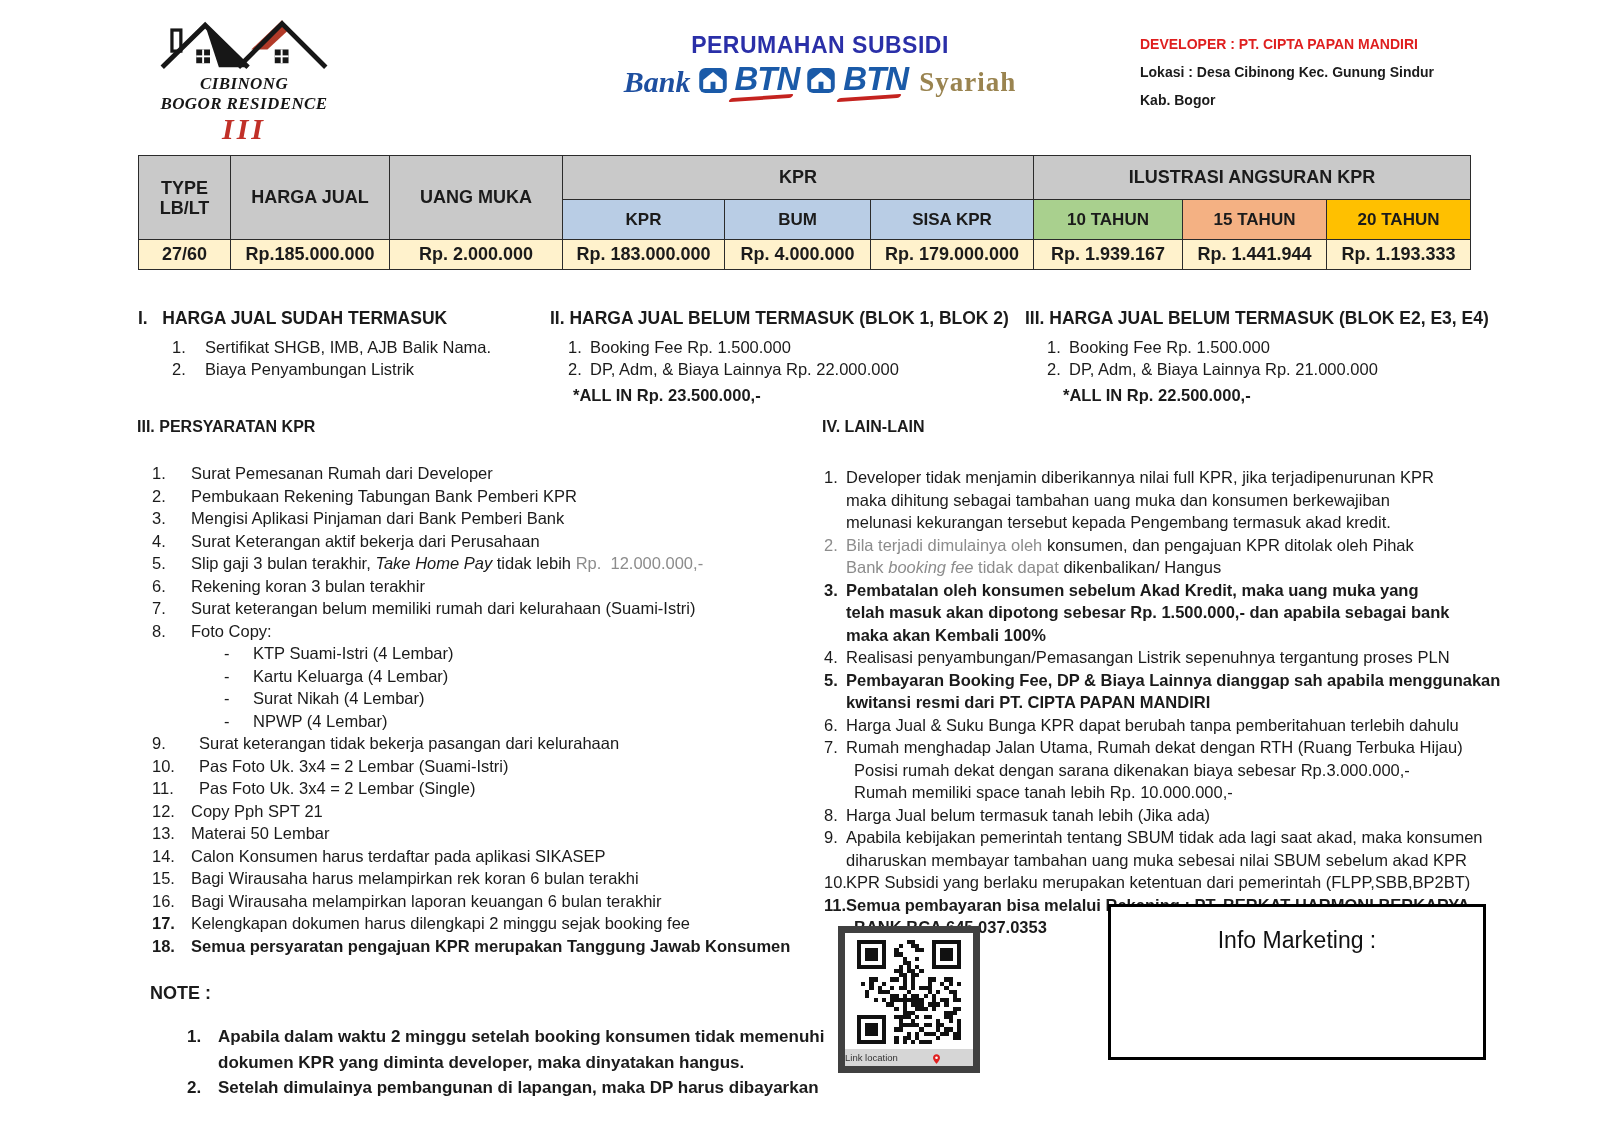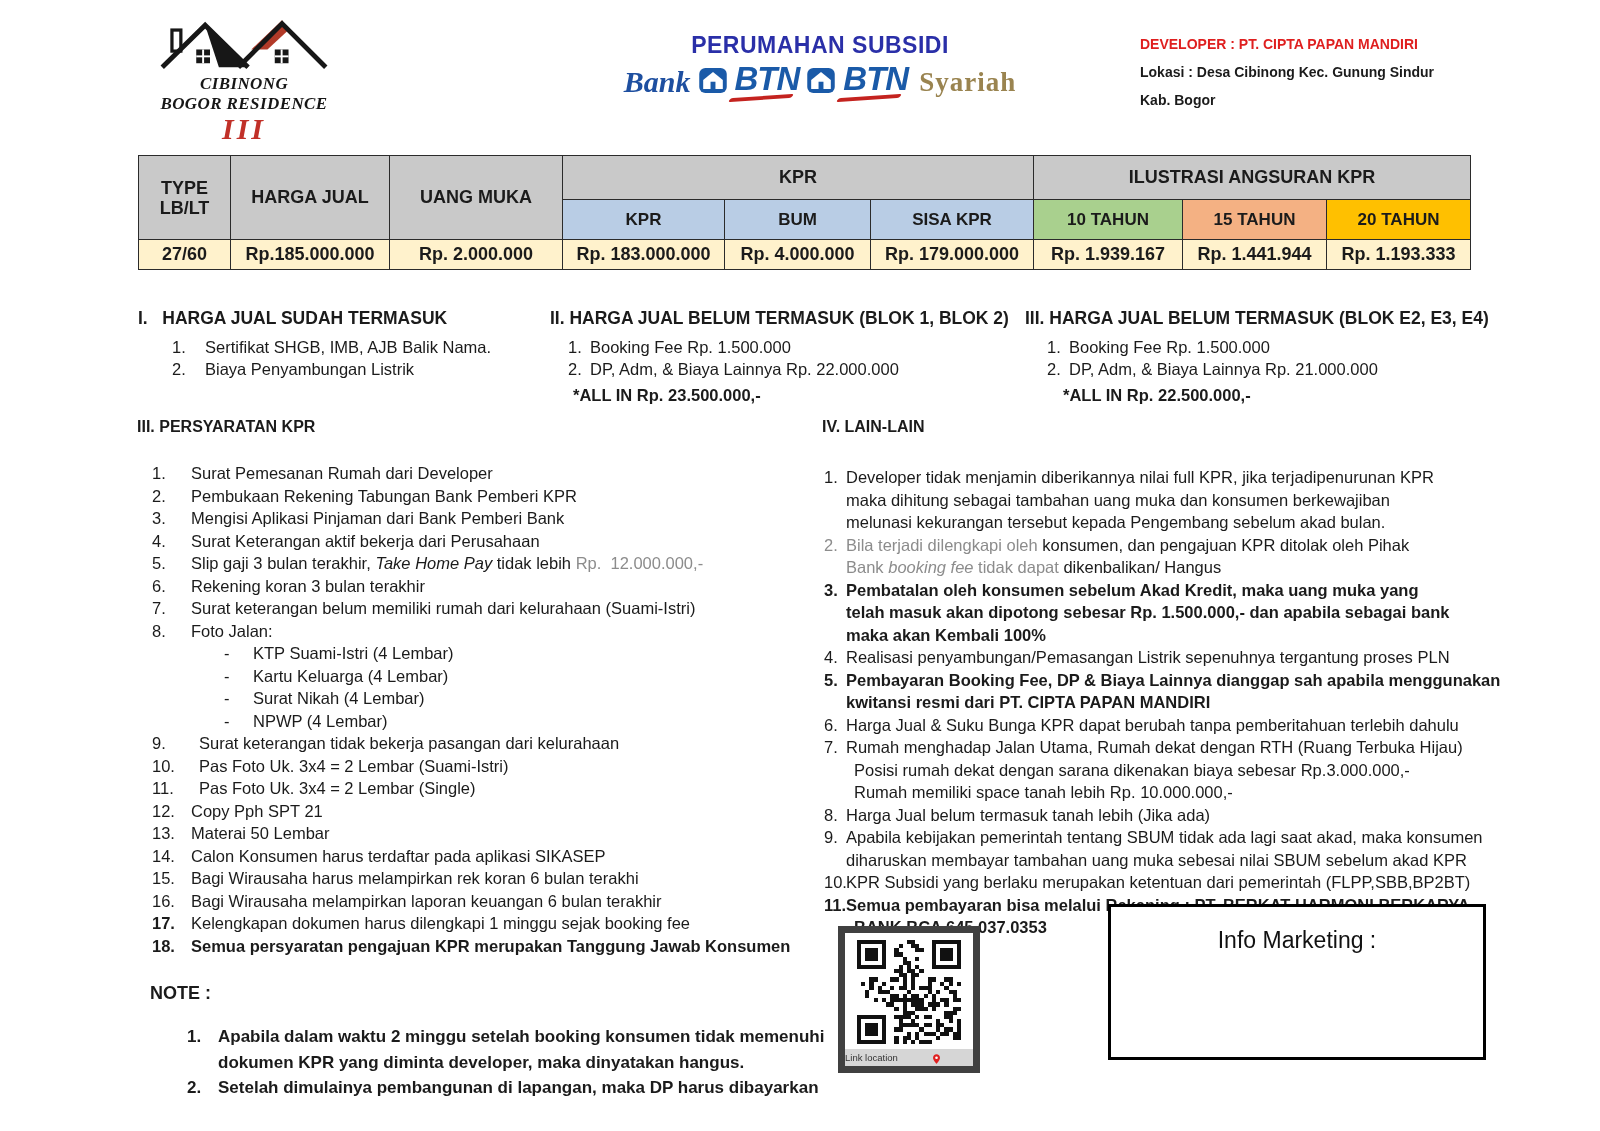--- a/index.html
+++ b/index.html
@@ -258,21 +258,21 @@
       </div>
       <div class="li">
         <span class="num" style="width: 39px;">7.</span>
         <div class="body">
           <div class="line">Surat keterangan belum memiliki rumah dari kelurahaan (Suami-Istri)</div>
         </div>
       </div>
       <div class="li">
         <span class="num" style="width: 39px;">8.</span>
         <div class="body">
-          <div class="line">Foto Jalan:</div>
+          <div class="line">Foto Copy:</div>
           <div class="line dashline"><span class="dashmark">-</span><span>KTP Suami-Istri (4 Lembar)</span></div>
           <div class="line dashline"><span class="dashmark">-</span><span>Kartu Keluarga (4 Lembar)</span></div>
           <div class="line dashline"><span class="dashmark">-</span><span>Surat Nikah (4 Lembar)</span></div>
           <div class="line dashline"><span class="dashmark">-</span><span>NPWP (4 Lembar)</span></div>
         </div>
       </div>
       <div class="li">
         <span class="num" style="width: 39px;">9.</span>
         <div class="body">
           <div class="line ind">Surat keterangan tidak bekerja pasangan dari kelurahaan</div>
@@ -316,45 +316,45 @@
       </div>
       <div class="li">
         <span class="num" style="width: 39px;">16.</span>
         <div class="body">
           <div class="line">Bagi Wirausaha melampirkan laporan keuangan 6 bulan terakhir</div>
         </div>
       </div>
       <div class="li">
         <span class="num" style="width: 39px; font-weight: bold;">17.</span>
         <div class="body">
-          <div class="line">Kelengkapan dokumen harus dilengkapi 1 minggu sejak booking fee</div>
+          <div class="line">Kelengkapan dokumen harus dilengkapi 2 minggu sejak booking fee</div>
         </div>
       </div>
       <div class="li bold">
         <span class="num" style="width: 39px;">18.</span>
         <div class="body">
           <div class="line">Semua persyaratan pengajuan KPR merupakan Tanggung Jawab Konsumen</div>
         </div>
       </div>
     </div>
 
   <div class="abs bighead" style="left:822px;top:418px;">IV. LAIN-LAIN</div>
   <div class="abs list" id="lain-list" style="left:824px;top:466px;width:680px;">
       <div class="li">
         <span class="num" style="width: 22px;">1.</span>
         <div class="body">
           <div class="line">Developer tidak menjamin diberikannya nilai full KPR, jika terjadipenurunan KPR</div>
           <div class="line">maka dihitung sebagai tambahan uang muka dan konsumen berkewajiban</div>
-          <div class="line">melunasi kekurangan tersebut kepada Pengembang sebelum akad bulan.</div>
+          <div class="line">melunasi kekurangan tersebut kepada Pengembang termasuk akad kredit.</div>
         </div>
       </div>
       <div class="li">
         <span class="num gray" style="width: 22px;">2.</span>
         <div class="body">
-          <div class="line"><span class="gray">Bila terjadi dilengkapi oleh </span><span>konsumen, dan pengajuan KPR ditolak oleh Pihak</span></div>
+          <div class="line"><span class="gray">Bila terjadi dimulainya oleh </span><span>konsumen, dan pengajuan KPR ditolak oleh Pihak</span></div>
           <div class="line"><span class="gray">Bank </span><span class="ital gray">booking fee </span><span class="gray">tidak dapat </span><span>dikenbalikan/ Hangus</span></div>
         </div>
       </div>
       <div class="li bold">
         <span class="num" style="width: 22px;">3.</span>
         <div class="body">
           <div class="line">Pembatalan oleh konsumen sebelum Akad Kredit, maka uang muka yang</div>
           <div class="line">telah masuk akan dipotong sebesar Rp. 1.500.000,- dan apabila sebagai bank</div>
           <div class="line">maka akan Kembali 100%</div>
         </div>

